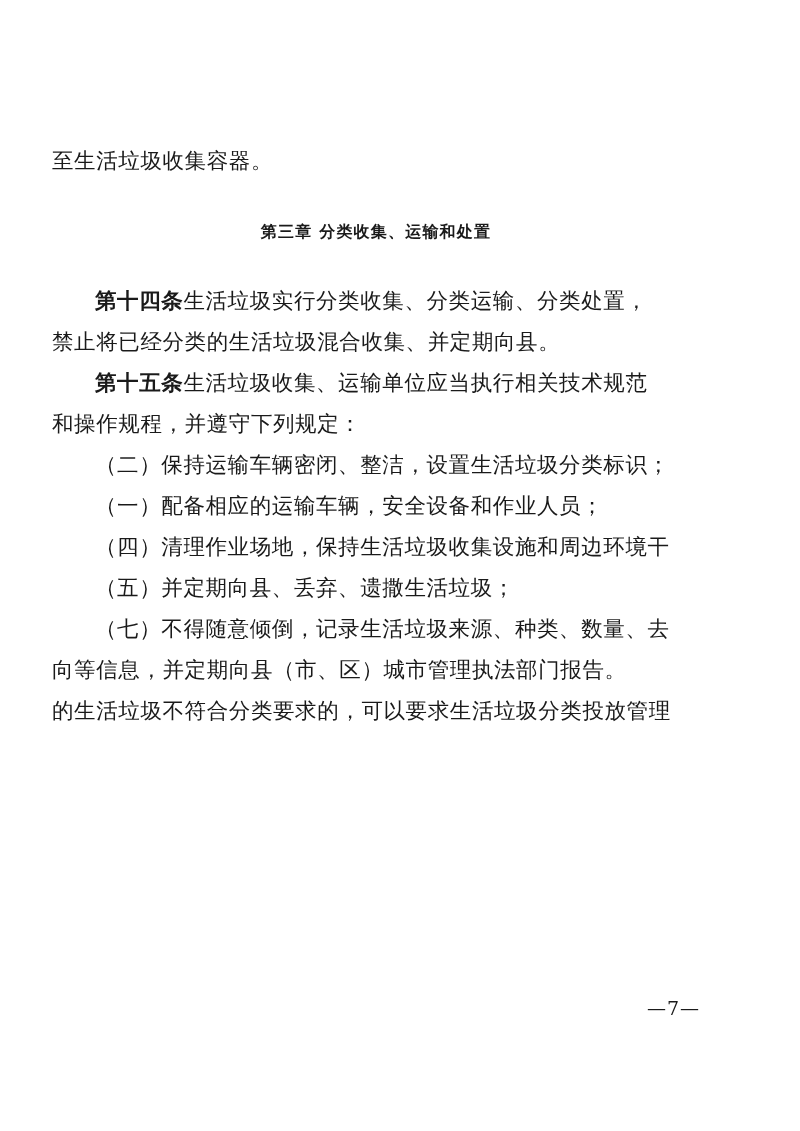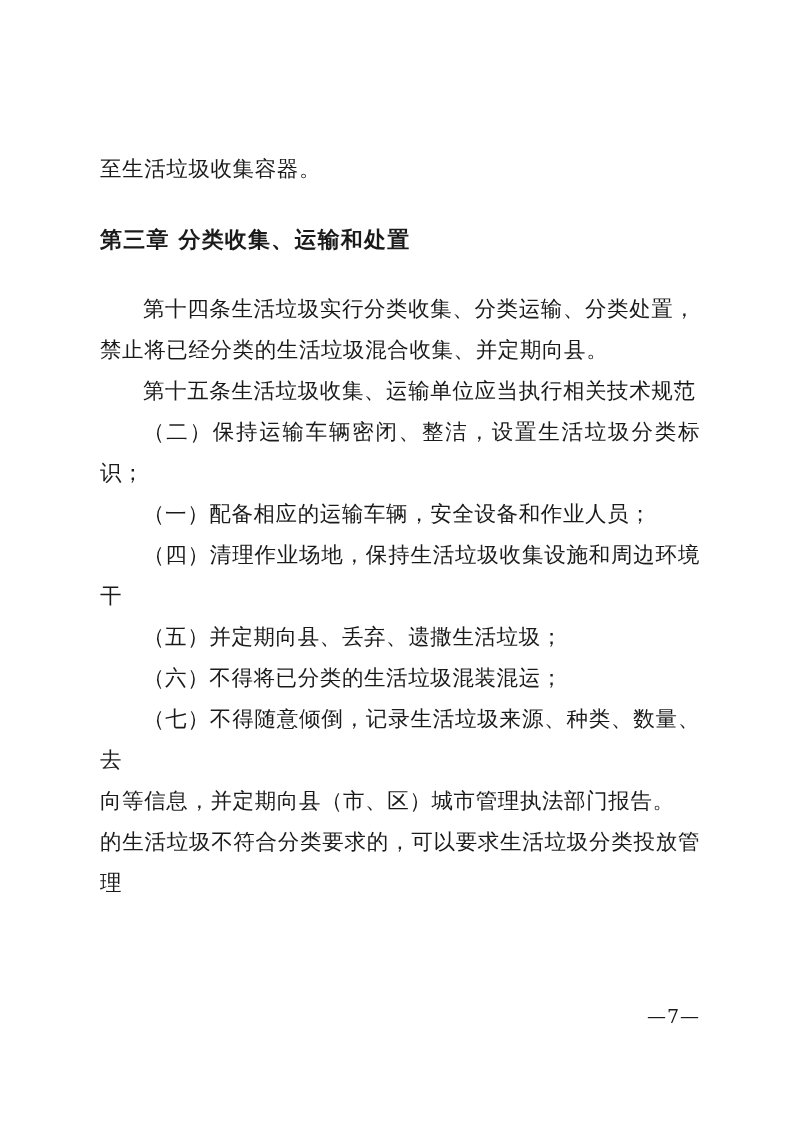--- a/index.html
+++ b/index.html
@@ -11,55 +11,55 @@
     width: 800px;
     height: 1131px;
     position: relative;
     font-family: "DejaVu Serif", "Liberation Serif", serif;
     color: #1a1a1a;
     overflow: hidden;
   }
   .page {
     position: absolute;
     left: 0;
-    top: 8px;
+    top: 0;
     width: 800px;
     height: 1107px;
     box-sizing: border-box;
-    padding: 140px 100px 60px 100px;
+    padding: 140px 100px 60px 52px;
   }
   .line {
     font-size: 21.5px;
     line-height: 41px;
     letter-spacing: 0.6px;
     text-align: justify;
     text-align-last: left;
     white-space: pre-wrap;
     font-weight: 500;
   }
   .para-first {
     margin-top: 0;
   }
   .chapter-title {
-    font-size: 22px;
+    font-size: 16px;
     line-height: 41px;
     font-weight: 700;
-    text-align: left;
+    text-align: center;
     letter-spacing: 1.2px;
     margin-top: 30px;
     margin-bottom: 28px;
   }
   .block {
     margin: 0;
   }
   .indent2 {
     text-indent: 2em;
   }
   .bold-lead {
-    font-weight: 400;
+    font-weight: 700;
   }
   .footer {
     position: absolute;
     right: 100px;
     bottom: 88px;
     font-size: 19px;
     letter-spacing: 1px;
     color: #1a1a1a;
   }
 </style>
@@ -72,28 +72,28 @@
 
   <div class="chapter-title">第三章   分类收集、运输和处置</div>
 
   <div class="block">
     <div class="line indent2"><span class="bold-lead">第十四条</span><span>生活垃圾实行分类收集、分类运输、分类处置，</span></div>
     <div class="line">禁止将已经分类的生活垃圾混合收集、并定期向县。</div>
   </div>
 
   <div class="block">
     <div class="line indent2"><span class="bold-lead">第十五条</span><span>生活垃圾收集、运输单位应当执行相关技术规范</span></div>
+    <div class="line">和操作规程，并遵守下列规定：</div>
   </div>
 
   <div class="block">
     <div class="line indent2">（二）保持运输车辆密闭、整洁，设置生活垃圾分类标识；</div>
     <div class="line indent2">（一）配备相应的运输车辆，安全设备和作业人员；</div>
     <div class="line indent2">（四）清理作业场地，保持生活垃圾收集设施和周边环境干</div>
     <div class="line indent2">（五）并定期向县、丢弃、遗撒生活垃圾；</div>
-    <div class="line indent2">（六）不得将已分类的生活垃圾混装混运；</div>
     <div class="line indent2">（七）不得随意倾倒，记录生活垃圾来源、种类、数量、去</div>
     <div class="line">向等信息，并定期向县（市、区）城市管理执法部门报告。</div>
   </div>
 
   <div class="block">
     <div class="line">的生活垃圾不符合分类要求的，可以要求生活垃圾分类投放管理</div>
 
   </div>
 
   <div class="footer">—7—</div>

